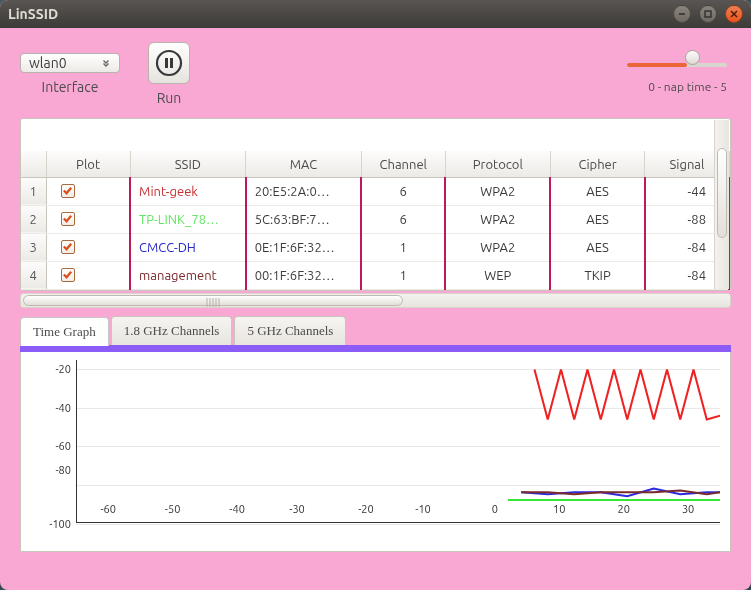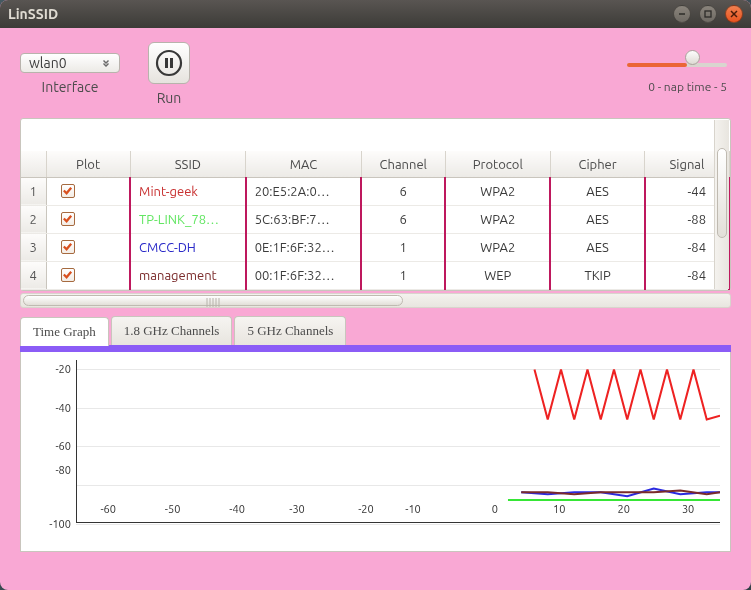--- a/index.html
+++ b/index.html
@@ -332,21 +332,21 @@
           <div class="ytick" style="top: 110px;">-80</div>
           <div class="ytick-line" style="top: 125.412px;"></div>
           <div class="ytick" style="top: 164px;">-100</div>
           <div class="ytick-line" style="top: 164px;"></div>
           <div class="chart-plot"></div>
           <div class="xtick" style="left: 77.2165px;">-60</div>
           <div class="xtick" style="left: 141.649px;">-50</div>
           <div class="xtick" style="left: 206.082px;">-40</div>
           <div class="xtick" style="left: 266px;">-30</div>
           <div class="xtick" style="left: 334.948px;">-20</div>
-          <div class="xtick" style="left: 382px; margin-top: 16px;">-10</div>
+          <div class="xtick" style="left: 392px; margin-top: 16px;">-10</div>
           <div class="xtick" style="left: 463.814px;">0</div>
           <div class="xtick" style="left: 528.247px;">10</div>
           <div class="xtick" style="left: 592.68px;">20</div>
           <div class="xtick" style="left: 657.113px;">30</div>
           <svg class="lines" viewBox="0 0 670 164" preserveAspectRatio="none">
             <path d="M489.5876288659794,9.647058823529411 L502.4742268041237,59.81176470588235 L515.360824742268,9.647058823529411 L528.2474226804125,59.81176470588235 L541.1340206185566,9.647058823529411 L554.020618556701,59.81176470588235 L566.9072164948453,9.647058823529411 L579.7938144329896,59.81176470588235 L592.680412371134,9.647058823529411 L605.5670103092783,59.81176470588235 L618.4536082474226,9.647058823529411 L631.340206185567,59.81176470588235 L644.2268041237114,9.647058823529411 L657.1134020618556,59.81176470588235 L670,55.95294117647059 " fill="none" stroke="#ee2222" stroke-width="2"></path>
             <path d="M463.8144329896907,140.8470588235294 L496.03092783505156,140.8470588235294 L528.2474226804125,140.8470588235294 L560.4639175257731,140.8470588235294 L592.680412371134,140.8470588235294 L624.8969072164948,140.8470588235294 L657.1134020618556,140.8470588235294 L670,140.8470588235294 " fill="none" stroke="#36e636" stroke-width="2"></path>
             <path d="M476.70103092783506,133.12941176470588 L502.4742268041237,135.05882352941177 L528.2474226804125,133.12941176470588 L554.020618556701,133.12941176470588 L579.7938144329896,136.98823529411766 L605.5670103092783,129.27058823529413 L631.340206185567,135.05882352941177 L657.1134020618556,133.12941176470588 L670,133.12941176470588 " fill="none" stroke="#2a2ae0" stroke-width="2"></path>
             <path d="M476.70103092783506,133.12941176470588 L502.4742268041237,133.12941176470588 L528.2474226804125,135.05882352941177 L554.020618556701,133.12941176470588 L579.7938144329896,133.12941176470588 L605.5670103092783,133.12941176470588 L631.340206185567,131.20000000000002 L657.1134020618556,135.05882352941177 L670,133.12941176470588 " fill="none" stroke="#7a2a2a" stroke-width="2"></path>
           </svg>

